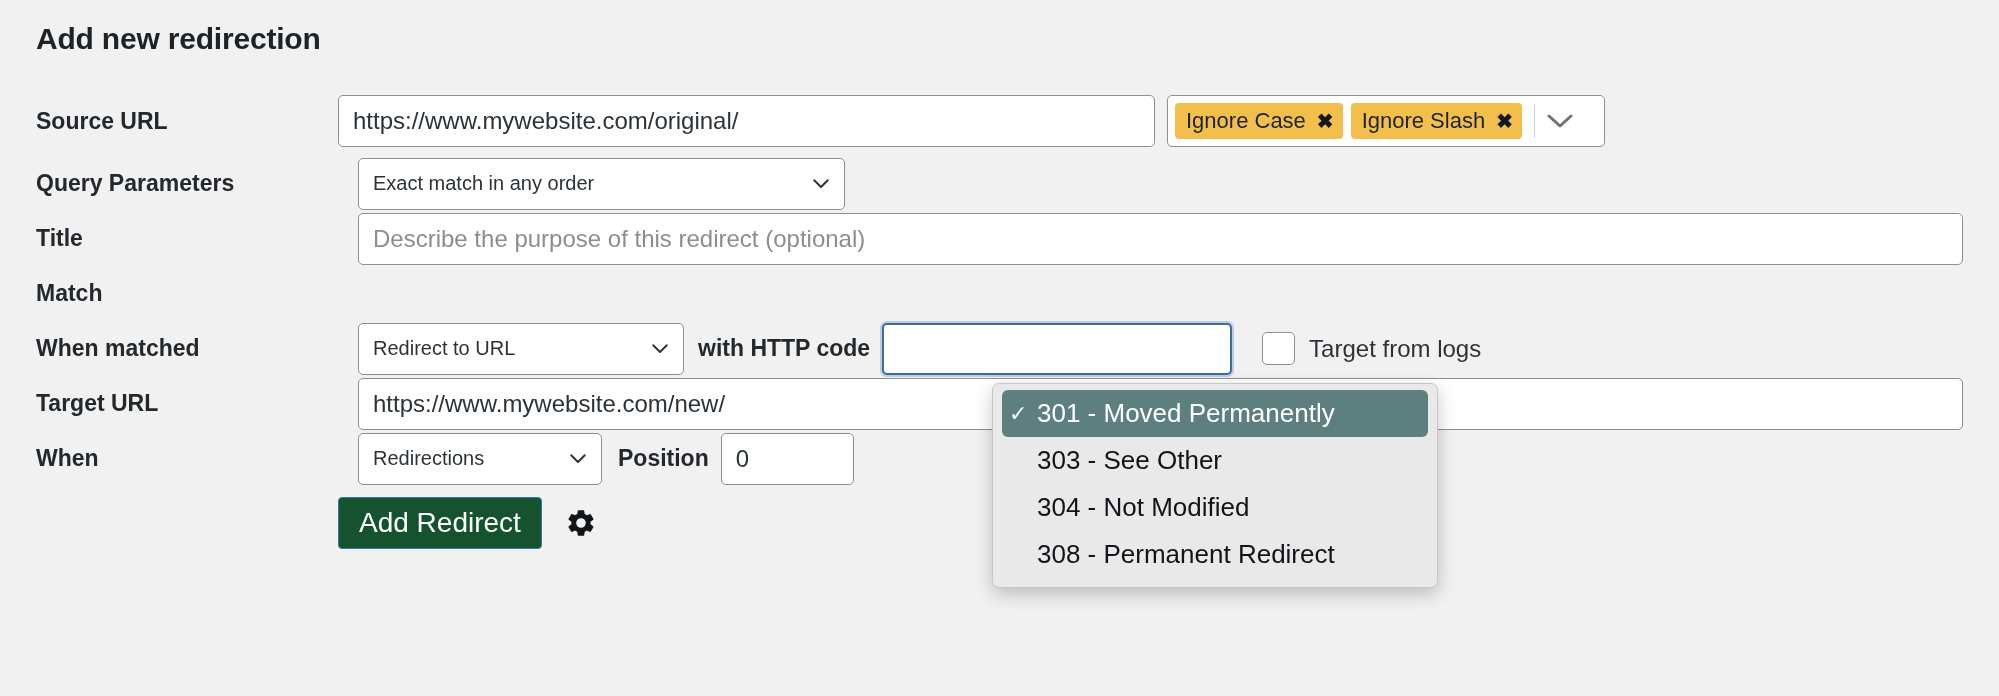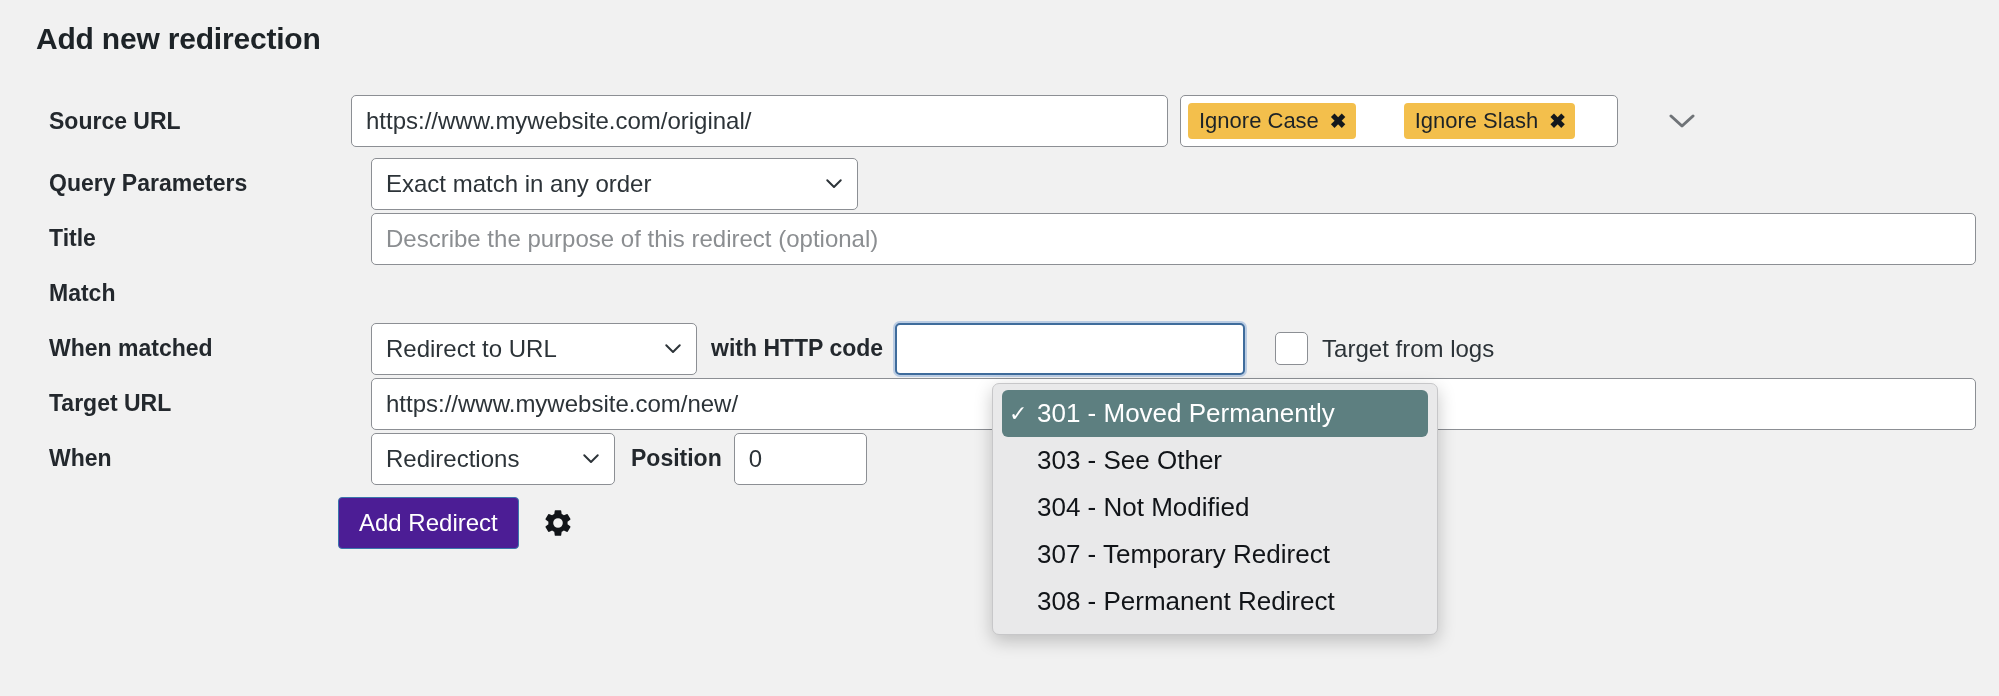--- a/index.html
+++ b/index.html
@@ -35,21 +35,20 @@
     position: absolute;
     left: 0;
     top: 86px;
     width: 1999px;
   }
   .row {
     position: relative;
     display: flex;
     align-items: center;
     height: 70px;
-    padding-left: 13px;
   }
   .row.tight { height: 55px; gap: 20px; }
   .label {
     width: 338px;
     padding-left: 36px;
     font-size: 23px;
     font-weight: bold;
     color: #23282d;
     flex: 0 0 338px;
   }
@@ -82,21 +81,21 @@
   #target-url-input { width: 1605px; }
   #position-input { width: 133px; text-align: left; }
 
   
   .select {
     position: relative;
     height: 52px;
     border: 1px solid #8c8f94;
     border-radius: 5px;
     background: #fff;
-    font-size: 24px;
+    font-size: 20px;
     color: #2c3338;
     padding: 0 50px 0 14px;
     display: flex;
     align-items: center;
     cursor: pointer;
     white-space: nowrap;
   }
   .select .chev {
     position: absolute;
     right: 14px;
@@ -118,21 +117,20 @@
     position: relative;
     margin-left: 12px;
     width: 438px;
     height: 52px;
     border: 1px solid #8c8f94;
     border-radius: 5px;
     background: #fff;
     display: flex;
     align-items: center;
     padding: 0 6px 0 7px;
-    gap: 40px;
   }
   .tag {
     display: inline-flex;
     align-items: center;
     height: 36px;
     background: #f3bf4c;
     border-radius: 4px;
     padding: 0 9px 0 11px;
     margin-right: 8px;
     font-size: 22px;
@@ -245,25 +243,25 @@
   }
 
   
   .submit-row {
     display: flex;
     align-items: center;
     padding-left: 338px;
     height: 74px;
   }
   .btn-primary {
-    background: #4c1d95;
+    background: #14532d;
     color: #fff;
     border: 1px solid #3b76ad;
     border-radius: 4px;
-    font-size: 24px;
+    font-size: 28px;
     font-family: "Liberation Sans", sans-serif;
     height: 52px;
     padding: 0 20px;
     cursor: pointer;
     line-height: 50px;
   }
   .gear-btn {
     margin-left: 22px;
     width: 34px;
     height: 34px;
@@ -396,21 +394,17 @@
     <div class="dd-item">
       <span class="check"></span>
       <span>303 - See Other</span>
     </div>
     <div class="dd-item">
       <span class="check"></span>
       <span>304 - Not Modified</span>
     </div>
     <div class="dd-item">
       <span class="check"></span>
-      <span>307 - Temporary Redirect</span>
-    </div>
-    <div class="dd-item">
-      <span class="check"></span>
       <span>308 - Permanent Redirect</span>
     </div>
   </div>
 
 </div>
 
 </body></html>

